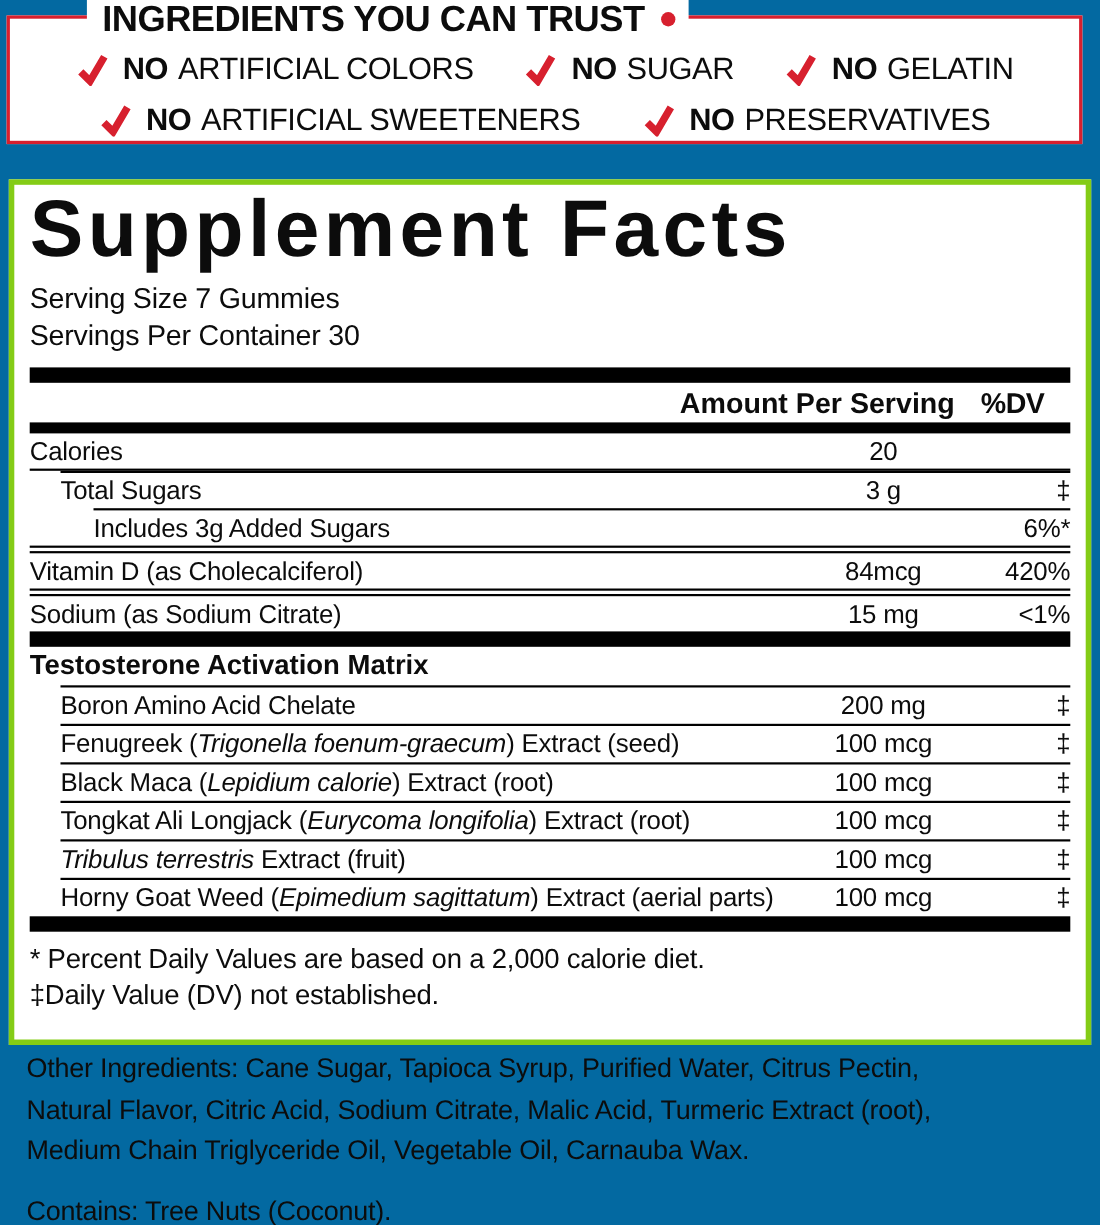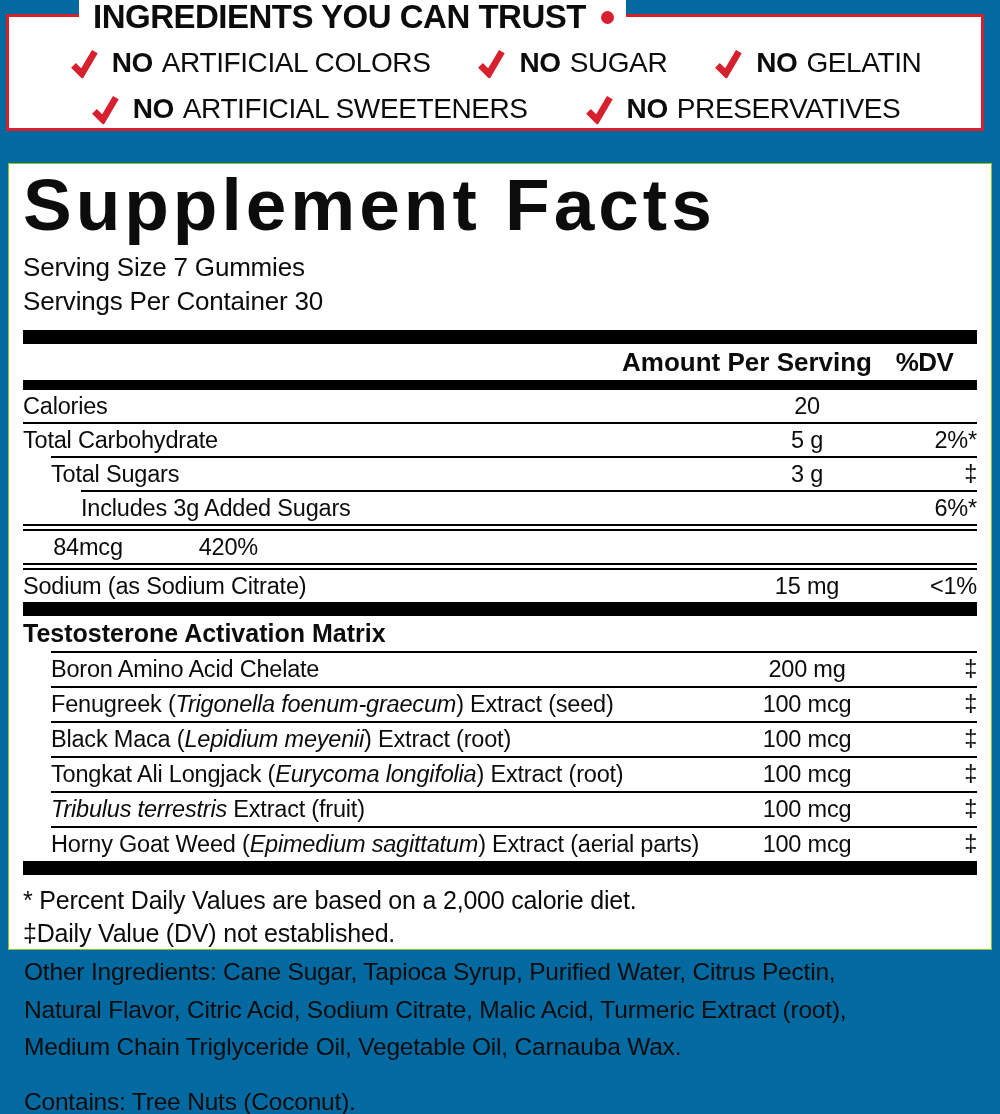--- a/index.html
+++ b/index.html
@@ -21,21 +21,21 @@
   .trust-dot{width:13px;height:13px;border-radius:50%;background:#d7202e;margin-left:15px;flex:0 0 auto;}
   .trust-row{position:absolute;left:0;right:0;display:flex;justify-content:center;align-items:center;}
   .trust-row.r1{top:30px;gap:46px;}
   .trust-row.r2{top:76px;gap:56px;}
   .trust-item{display:flex;align-items:center;font-size:28px;letter-spacing:-0.4px;white-space:nowrap;}
   .trust-item .chk{width:31px;height:29px;margin-right:12px;flex:0 0 auto;transform:rotate(-4deg);}
   .trust-item .no{font-weight:700;margin-right:9px;}
   
   .sf-box{
     position:absolute;left:8px;top:163px;width:984px;height:787px;
-    border:1px solid #84cc16;box-sizing:border-box;background:#fff;padding:0 14px;
+    border:5px solid #84cc16;box-sizing:border-box;background:#fff;padding:0 14px;
   }
   .sf-title{font-size:73px;font-weight:700;letter-spacing:4px;line-height:74px;margin-top:4px;white-space:nowrap;}
   .sf-serving{font-size:26px;line-height:34px;letter-spacing:-0.2px;}
   .mt8{margin-top:8px;}
   .bar{height:14px;background:#000;}
   .bar.b1{margin-top:12px;}
   .bar.b2{height:10px;}
   .sf-hdr{display:flex;align-items:center;height:36px;font-size:26px;font-weight:700;}
   .sf-hdr .h-amt{flex:1;text-align:right;white-space:nowrap;}
   .sf-hdr .h-dv{width:105px;text-align:center;white-space:nowrap;letter-spacing:-0.5px;}
@@ -125,42 +125,38 @@
 
     <div class="bar b2"></div>
 
     <div class="frow">
       <span class="lbl">Calories</span>
       <span class="amt">20</span>
       <span class="dv"></span>
     </div>
     <div class="sep"></div>
 
-    <div class="frow">
-      <span class="lbl">Total Carbohydrate</span>
-      <span class="amt">5 g</span>
-      <span class="dv">2%*</span>
-    </div>
     <div class="sep i1"></div>
 
     <div class="frow">
       <span class="lbl ind1">Total Sugars</span>
       <span class="amt">3 g</span>
       <span class="dv">‡</span>
     </div>
     <div class="sep i2"></div>
 
     <div class="frow">
       <span class="lbl ind2">Includes 3g Added Sugars</span>
       <span class="amt"></span>
       <span class="dv">6%*</span>
     </div>
     <div class="sep med"></div>
 
     <div class="frow">
+      <span class="lbl">Vitamin D (as Cholecalciferol)</span>
       <span class="amt">84mcg</span>
       <span class="dv">420%</span>
     </div>
     <div class="sep med"></div>
 
     <div class="frow">
       <span class="lbl">Sodium (as Sodium Citrate)</span>
       <span class="amt">15 mg</span>
       <span class="dv">&lt;1%</span>
     </div>
@@ -178,21 +174,21 @@
     <div class="sep i1"></div>
 
     <div class="frow mrow">
       <span class="lbl ind1"><span>Fenugreek (</span><span class="it">Trigonella foenum-graecum</span><span>) Extract (seed)</span></span>
       <span class="amt">100 mcg</span>
       <span class="dv">‡</span>
     </div>
     <div class="sep i1"></div>
 
     <div class="frow mrow">
-      <span class="lbl ind1"><span>Black Maca (</span><span class="it">Lepidium meyenii</span><span>) Extract (root)</span></span>
+      <span class="lbl ind1"><span>Black Maca (</span><span class="it">Lepidium calorie</span><span>) Extract (root)</span></span>
       <span class="amt">100 mcg</span>
       <span class="dv">‡</span>
     </div>
     <div class="sep i1"></div>
 
     <div class="frow mrow">
       <span class="lbl ind1"><span>Tongkat Ali Longjack (</span><span class="it">Eurycoma longifolia</span><span>) Extract (root)</span></span>
       <span class="amt">100 mcg</span>
       <span class="dv">‡</span>
     </div>

